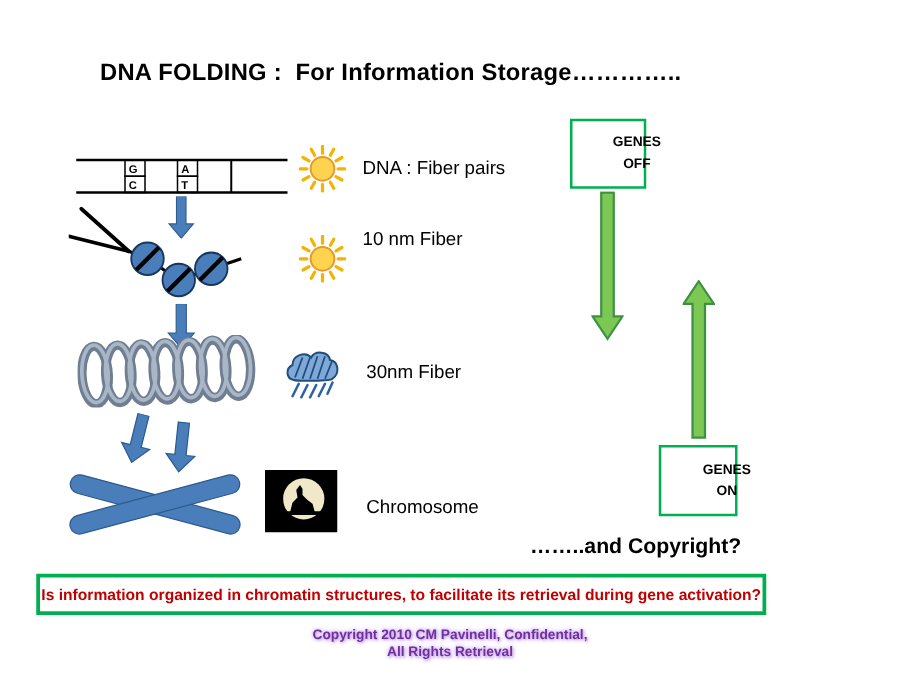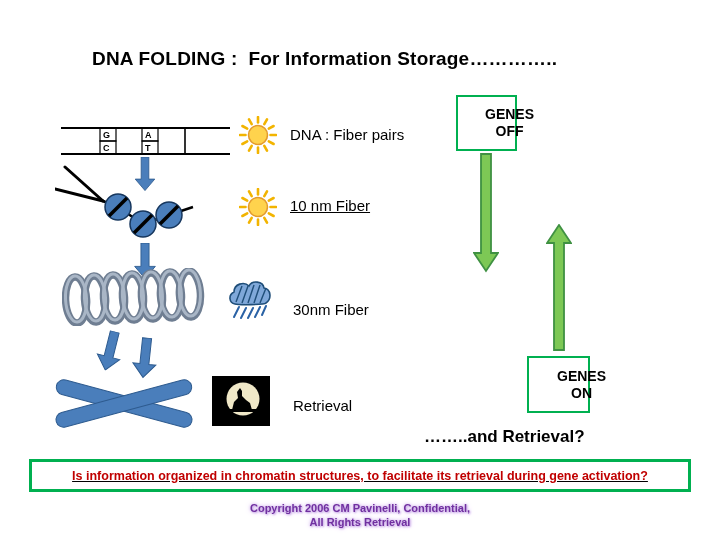--- a/index.html
+++ b/index.html
@@ -2,21 +2,21 @@
 <html><head>
 <meta charset="utf-8">
 <style>
   html,body{margin:0;padding:0;background:#fff;}
   .slide{position:relative;width:720px;height:540px;background:#ffffff;overflow:hidden;
          font-family:"Liberation Sans",sans-serif;color:#000;}
   .abs{position:absolute;}
   .title{font-size:19px;font-weight:bold;letter-spacing:.2px;white-space:pre;}
   .row-label{font-size:15px;white-space:nowrap;}
   .gene-box{border:2px solid #00B050;background:#fff;display:flex;flex-direction:column;
-            align-items:center;justify-content:center;font-weight:bold;font-size:14px;
+            align-items:center;justify-content:center;font-weight:bold;font-size:11px;
             line-height:17px;text-align:center;box-sizing:border-box;padding-left:46px;}
   .retrieval{font-size:17px;font-weight:bold;white-space:nowrap;}
   .question-box{border:3px solid #00B050;background:#fff;display:flex;align-items:center;
                 justify-content:center;box-sizing:border-box;}
   .question-text{color:#C00000;font-weight:bold;font-size:12.5px;white-space:nowrap;}
   .copyright{width:720px;text-align:center;color:#7030A0;font-weight:bold;font-size:11px;
              line-height:14px;text-shadow:0 0 3px #c9a8e8,0 0 6px #dcc6f0,1px 1px 2px #c9a8e8;}
   svg text{font-family:"Liberation Sans",sans-serif;}
 </style>
 </head>
@@ -40,21 +40,21 @@
         <line x1="25.3" y1="8.2" x2="28" y2="3.4" stroke="#F2B400" stroke-width="2.6" stroke-linecap="round"></line>
         <line x1="29.8" y1="12.7" x2="34.6" y2="10" stroke="#F2B400" stroke-width="2.6" stroke-linecap="round"></line>
         <circle cx="19" cy="19" r="9.5" fill="#FFD34D" stroke="#E39B2D" stroke-width="1.6"></circle>
       </g>
       <symbol id="blue-arrow-shape" viewBox="0 0 26 40">
         <polygon points="8.5,0 17.5,0 17.5,26 24.5,26 13,39.5 1.5,26 8.5,26" fill="#4A7EBB" stroke="#2E5B8F" stroke-width="1"></polygon>
       </symbol>
     </defs>
   </svg>
 
-  <div class="abs title" style="left:92px;top:48px;">DNA FOLDING :  For Information Storage…………..</div>
+  <div class="abs title" style="left:80px;top:48px;">DNA FOLDING :  For Information Storage…………..</div>
 
   <svg class="abs" style="left:58px;top:112px;" width="175" height="46">
     <line x1="3" y1="16" x2="172" y2="16" stroke="#000" stroke-width="2"></line>
     <line x1="3" y1="42" x2="172" y2="42" stroke="#000" stroke-width="2"></line>
     <line x1="127" y1="16" x2="127" y2="42" stroke="#000" stroke-width="1.6"></line>
     <rect x="42" y="16" width="16" height="13" fill="none" stroke="#000" stroke-width="1.2"></rect>
     <rect x="42" y="29" width="16" height="13" fill="none" stroke="#000" stroke-width="1.2"></rect>
     <rect x="84" y="16" width="16" height="13" fill="none" stroke="#000" stroke-width="1.2"></rect>
     <rect x="84" y="29" width="16" height="13" fill="none" stroke="#000" stroke-width="1.2"></rect>
     <text x="45" y="26" font-size="9" font-weight="bold">G</text>
@@ -93,21 +93,21 @@
     <circle cx="88" cy="59" r="13" fill="#4A7EBB" stroke="#17375E" stroke-width="1.5"></circle>
     <circle cx="114" cy="50" r="13" fill="#4A7EBB" stroke="#17375E" stroke-width="1.5"></circle>
     <line x1="54" y1="51" x2="72" y2="33" stroke="#000" stroke-width="3.5"></line>
     <line x1="79" y1="68" x2="97" y2="50" stroke="#000" stroke-width="3.5"></line>
     <line x1="105" y1="59" x2="123" y2="41" stroke="#000" stroke-width="3.5"></line>
   </svg>
 
   <svg class="abs" style="left:239px;top:188px;" width="38" height="38">
       <use href="#sun-shape"></use>
     </svg>
-  <div class="abs row-label" style="left:290px;top:197px;text-decoration:underline;">10 nm Fiber</div>
+  <div class="abs row-label" style="left:290px;top:183px;">10 nm Fiber</div>
 
   <svg class="abs" style="left:132px;top:243px;" width="26" height="36">
       <use href="#blue-arrow-shape" width="26" height="36"></use>
     </svg>
 
   <svg class="abs" style="left:62px;top:268px;" width="145" height="58">
     <g transform="rotate(-3 72 29)">
       <ellipse cx="14" cy="29" rx="10.5" ry="23" fill="none" stroke="#6F7E92" stroke-width="7.5"></ellipse>
       <ellipse cx="33" cy="29" rx="10.5" ry="23" fill="none" stroke="#6F7E92" stroke-width="7.5"></ellipse>
       <ellipse cx="52" cy="29" rx="10.5" ry="23" fill="none" stroke="#6F7E92" stroke-width="7.5"></ellipse>
@@ -140,51 +140,51 @@
       <line x1="34" y1="26" x2="40" y2="11"></line>
     </g>
     <g stroke="#2A62A5" stroke-width="2" stroke-linecap="round">
       <line x1="13" y1="30" x2="8" y2="40"></line>
       <line x1="20" y1="31" x2="15" y2="41"></line>
       <line x1="27" y1="31" x2="22" y2="41"></line>
       <line x1="34" y1="30" x2="29" y2="40"></line>
       <line x1="40" y1="29" x2="36" y2="38"></line>
     </g>
   </svg>
-  <div class="abs row-label" style="left:293px;top:289px;margin-top:12px;">30nm Fiber</div>
+  <div class="abs row-label" style="left:293px;top:289px;">30nm Fiber</div>
 
   <svg class="abs" style="left:97px;top:331px;transform:rotate(14deg);" width="26" height="40">
       <use href="#blue-arrow-shape" width="26" height="40"></use>
     </svg>
   <svg class="abs" style="left:132px;top:337px;transform:rotate(6deg);" width="26" height="42">
       <use href="#blue-arrow-shape" width="26" height="42"></use>
     </svg>
 
   <svg class="abs" style="left:50px;top:374px;" width="148" height="60">
     <rect x="4" y="22" width="140" height="15" rx="7.5" fill="#4A7EBB" stroke="#2E5B8F" stroke-width="1" transform="rotate(15 74 30)"></rect>
     <rect x="4" y="22" width="140" height="15" rx="7.5" fill="#4A7EBB" stroke="#2E5B8F" stroke-width="1" transform="rotate(-15 74 30)"></rect>
   </svg>
 
   <svg class="abs" style="left:212px;top:376px;" width="58" height="50">
     <rect x="0" y="0" width="58" height="50" fill="#000"></rect>
     <circle cx="31" cy="23" r="16.5" fill="#F0E8C8"></circle>
     <polygon points="20,34 22,26 26,22 25,16 28,12 30,15 30,20 34,24 38,27 40,34" fill="#000"></polygon>
     <rect x="12" y="33" width="38" height="3" fill="#000"></rect>
   </svg>
-  <div class="abs row-label" style="left:293px;top:397px;">Retrieval</div>
+  <div class="abs row-label" style="left:293px;top:397px;">Chromosome</div>
 
   <div class="abs gene-box" style="left:527px;top:356px;width:63px;height:57px;">
     <span>GENES</span>
     <span>ON</span>
   </div>
 
-  <div class="abs retrieval" style="left:424px;top:427px;">……..and Retrieval?</div>
+  <div class="abs retrieval" style="left:424px;top:427px;">……..and Copyright?</div>
 
-  <div class="abs question-box" style="left:29px;top:459px;width:662px;height:33px;text-decoration:underline;">
+  <div class="abs question-box" style="left:29px;top:459px;width:584px;height:33px;">
     <span class="question-text">Is information organized in chromatin structures, to facilitate its retrieval during gene activation?</span>
   </div>
 
   <div class="abs copyright" style="left:0px;top:501px;">
-    <div>Copyright 2006 CM Pavinelli, Confidential,</div>
+    <div>Copyright 2010 CM Pavinelli, Confidential,</div>
     <div>All Rights Retrieval</div>
   </div>
 
 </div>
 
 </body></html>

